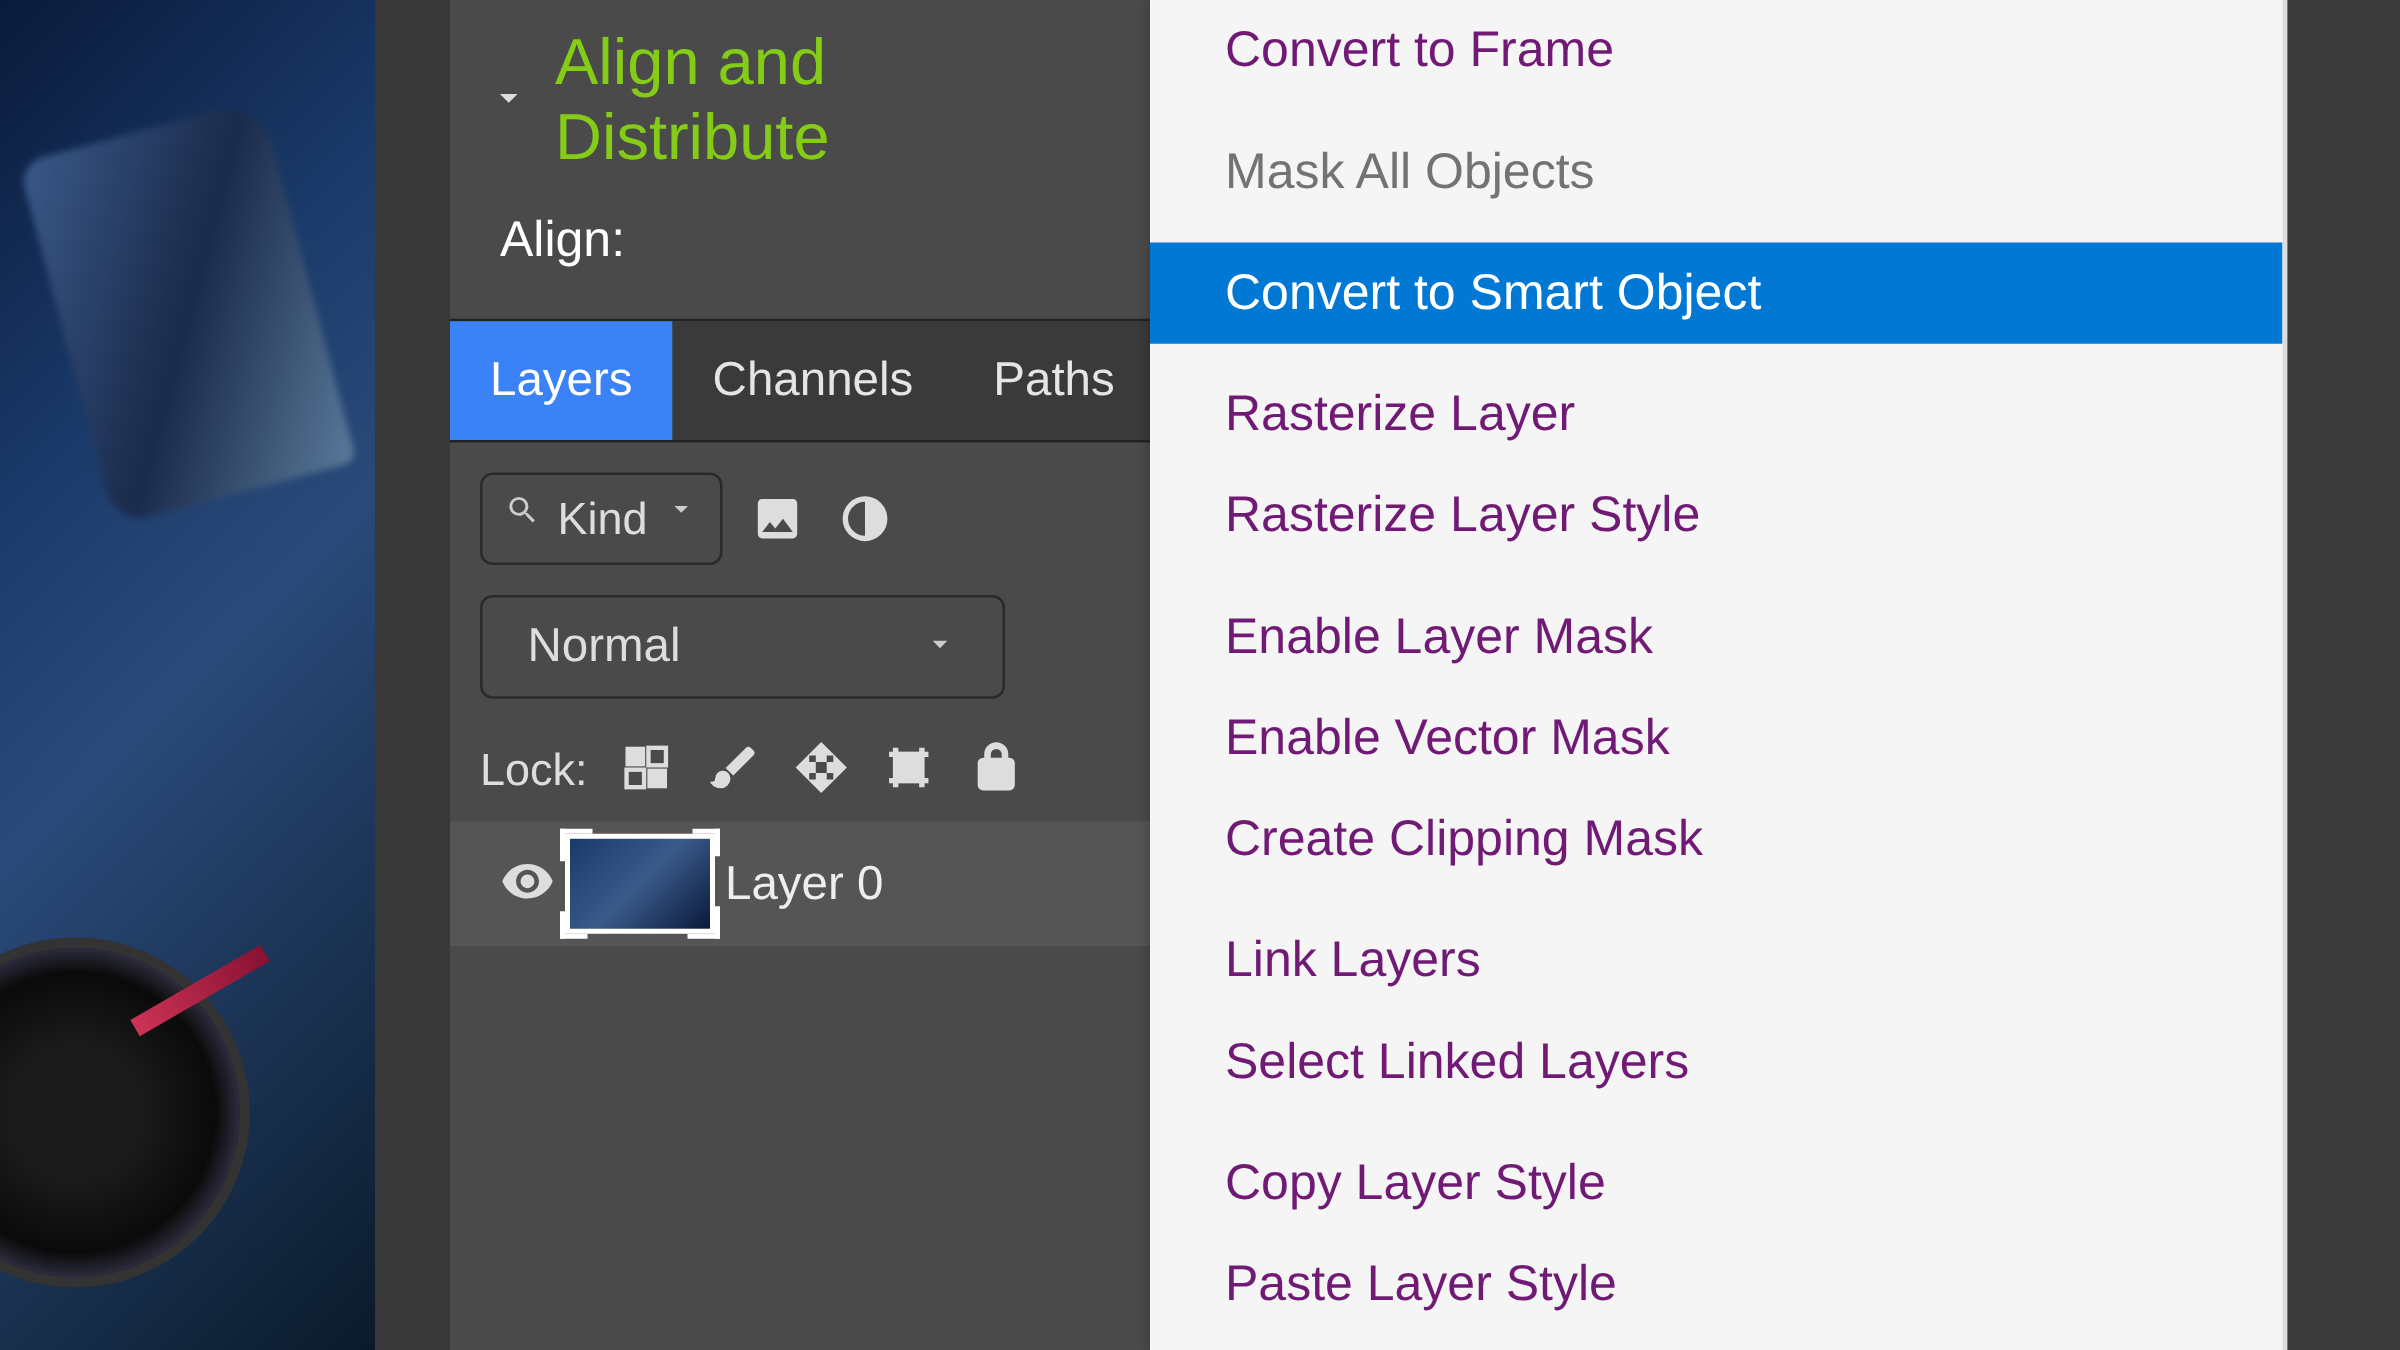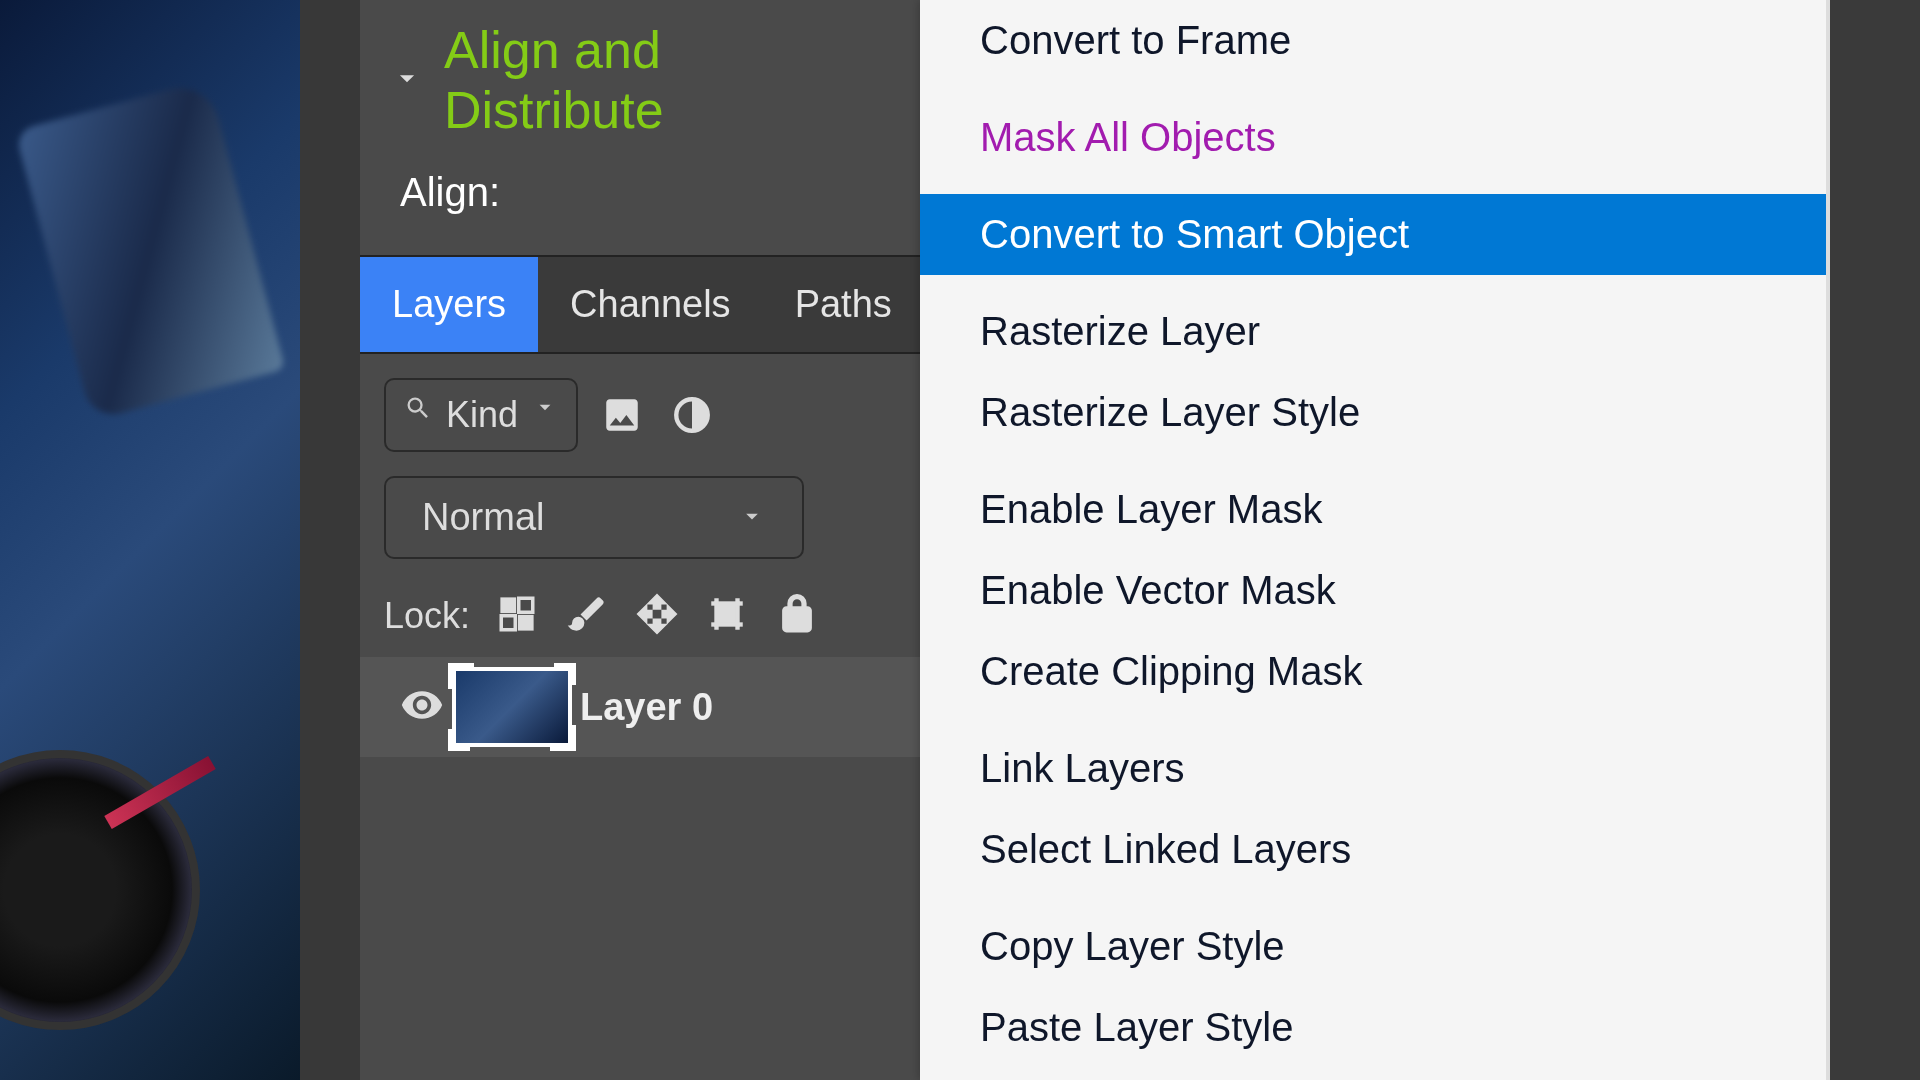--- a/index.html
+++ b/index.html
@@ -25,33 +25,33 @@
     .filter-icon { width: 52px; height: 52px; display: flex; align-items: center; justify-content: center; }
     .filter-icon svg { width: 42px; height: 42px; fill: #ddd; }
     .blend-row { padding: 12px 24px; }
     .blend-dropdown { display: flex; align-items: center; justify-content: space-between; border: 2px solid #2a2a2a; border-radius: 10px; padding: 18px 36px; width: 420px; }
     .blend-text { color: #ddd; font-size: 38px; }
     .blend-dropdown .dd-icon svg { width: 28px; height: 28px; fill: #ccc; }
     .lock-row { display: flex; align-items: flex-end; gap: 24px; padding: 20px 24px; }
     .lock-label { color: #ddd; font-size: 36px; }
     .lock-icon { width: 46px; height: 46px; display: flex; align-items: center; justify-content: center; }
     .lock-icon svg { width: 42px; height: 42px; fill: #ddd; stroke: #ddd; }
-    .layer-row { display: flex; align-items: center; gap: 8px; padding: 10px 24px 10px 40px; background: #555; font-weight: bold; }
+    .layer-row { display: flex; align-items: center; gap: 8px; padding: 10px 24px 10px 40px; background: #555; }
     .eye-icon svg { width: 44px; height: 44px; fill: #ddd; }
     .layer-thumb { width: 120px; height: 80px; border: 4px solid #fff; background: linear-gradient(135deg, #1a3a6a, #3a5a8a, #0a1a3a); position: relative; }
     .layer-thumb::before, .layer-thumb::after { content: ''; position: absolute; width: 22px; height: 22px; border: 4px solid #fff; }
     .layer-thumb::before { top: -8px; left: -8px; border-right: none; border-bottom: none; }
     .layer-thumb::after { bottom: -8px; right: -8px; border-left: none; border-top: none; }
     .layer-thumb-inner1 { position: absolute; top: -8px; right: -8px; width: 22px; height: 22px; border: 4px solid #fff; border-left: none; border-bottom: none; }
     .layer-thumb-inner2 { position: absolute; bottom: -8px; left: -8px; width: 22px; height: 22px; border: 4px solid #fff; border-right: none; border-top: none; }
     .layer-name { color: #eee; font-size: 38px; }
     .panel-bottom { flex: 1; background: #4a4a4a; }
     .context-menu { width: 910px; height: 100%; background: #f5f5f5; display: flex; flex-direction: column; border-right: 4px solid #ddd; box-shadow: -2px 0 8px rgba(0,0,0,0.2); overflow: hidden; }
-    .menu-item { padding: 18px 60px; font-size: 40px; color: #0f172a; cursor: pointer; }
-    .menu-item.enabled { color: #a21caf; }
+    .menu-item { padding: 18px 60px; font-size: 40px; color: #701a75; cursor: pointer; }
+    .menu-item.enabled { color: #737373; }
     .menu-item.highlighted { background: #0078d4; color: #fff; }
     .menu-sep { height: 2px; background: #ccc; margin: 8px 0; }
     .right-gap { flex: 1; background: #3a3a3a; }
   </style>
 </head>
 <body>
 
 <div class="canvas-area">
   <div class="moto-body"></div>
   <div class="moto-wheel"></div>

